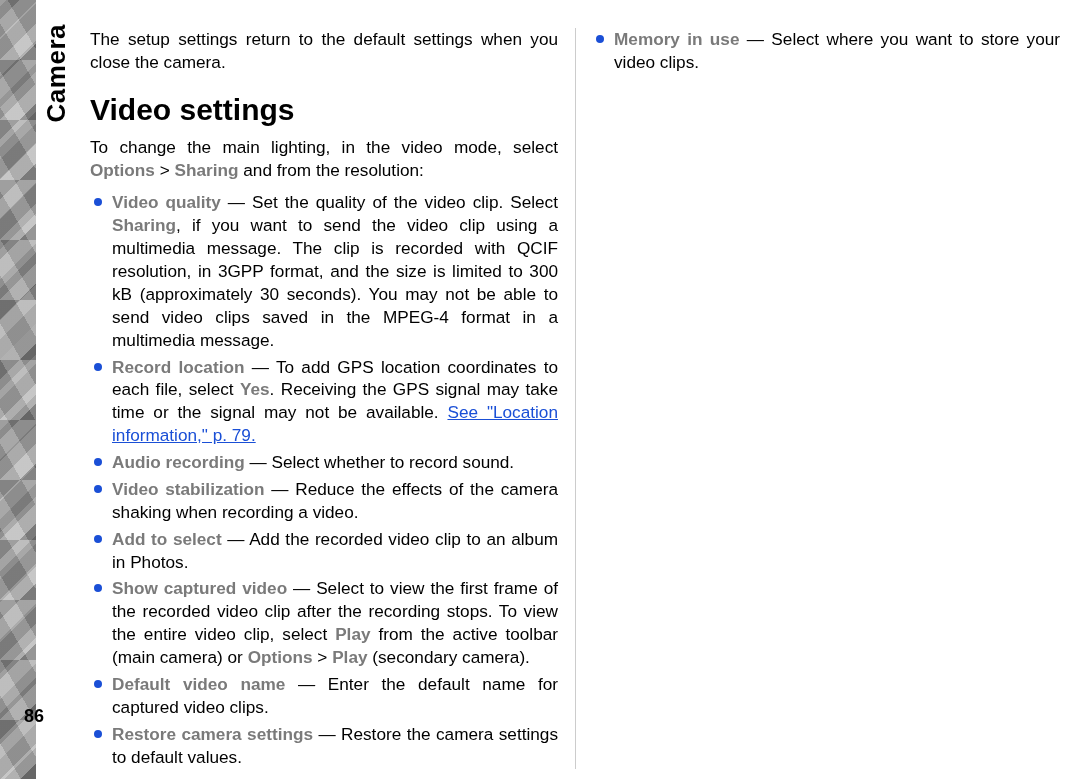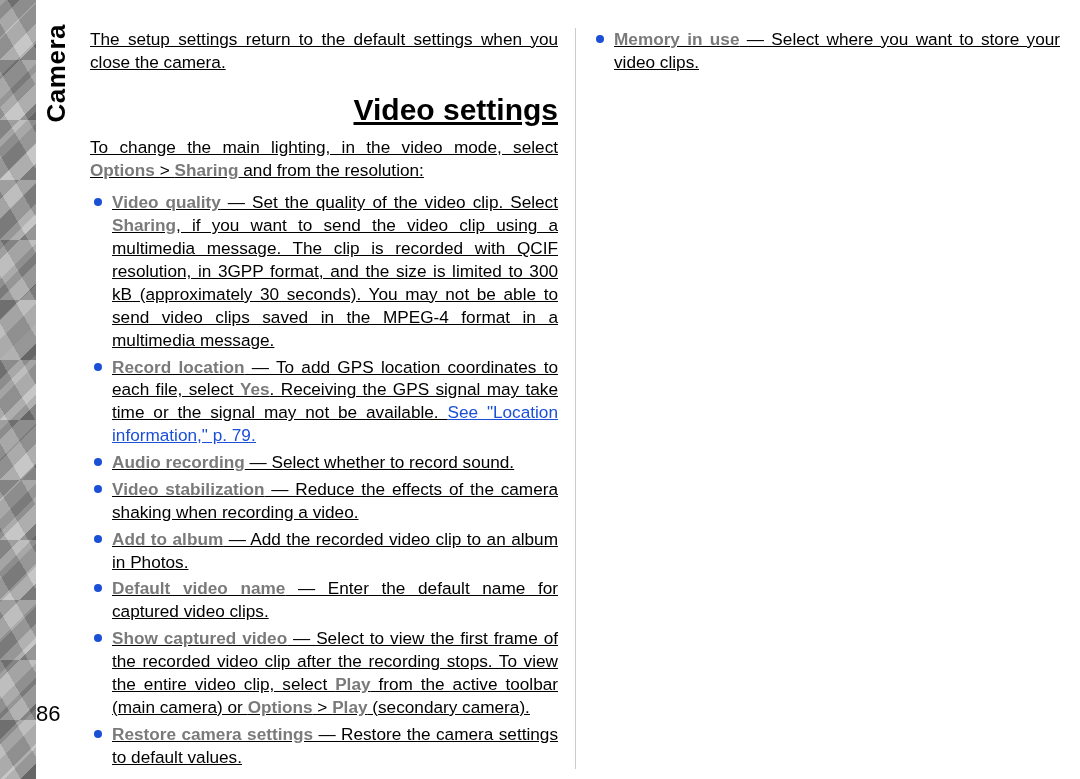--- a/index.html
+++ b/index.html
@@ -27,36 +27,35 @@
   .section-label{
     position:absolute;left:36px;top:0;width:40px;height:779px;
     display:flex;align-items:flex-start;justify-content:center;
   }
   .section-label span{
     writing-mode:vertical-rl;transform:rotate(180deg);
     font-size:26px;font-weight:700;margin-top:24px;
     letter-spacing:0.5px;
   }
   .page-number{
-    position:absolute;left:36px;bottom:52px;font-size:22px;font-weight:400;
+    position:absolute;left:24px;bottom:52px;font-size:18px;font-weight:700;
   }
   .page{
     position:absolute;left:90px;top:28px;right:20px;bottom:10px;
   }
   .cols{
     column-count:2;column-gap:34px;column-fill:auto;
     height:100%;
     column-rule:1px solid #ccc;
-    font-size:17.2px;line-height:1.33;text-decoration:underline;
+    font-size:17.2px;line-height:1.33;
   }
   p{margin:0 0 10px 0}
   h2{
     font-size:30px;font-weight:700;margin:16px 0 6px 0;
     break-after:avoid;
-    text-align:right;
   }
   ul{list-style:none;padding:0;margin:0}
   li{
     position:relative;padding-left:22px;margin:0 0 4px 0;
     text-align:justify;
   }
   li::before{
     content:"";position:absolute;left:4px;top:7px;width:8px;height:8px;
     border-radius:50%;background:#1a4fd6;
   }
@@ -99,29 +98,29 @@
 
       <li>
         <span class="term">Audio recording</span><span> — Select whether to record sound.</span>
       </li>
 
       <li>
         <span class="term">Video stabilization</span><span> — Reduce the effects of the camera shaking when recording a video.</span>
       </li>
 
       <li>
-        <span class="term">Add to album</span><span> — Add the recorded video clip to an album in Photos.</span>
+        <span class="term">Add to select</span><span> — Add the recorded video clip to an album in Photos.</span>
+      </li>
+
+      <li>
+        <span class="term">Show captured video</span><span> — Select to view the first frame of the recorded video clip after the recording stops. To view the entire video clip, select </span><span class="term">Play</span><span> from the active toolbar (main camera) or </span><span class="term">Options</span><span> &gt; </span><span class="term">Play</span><span> (secondary camera).</span>
       </li>
 
       <li>
         <span class="term">Default video name</span><span> — Enter the default name for captured video clips.</span>
-      </li>
-
-      <li>
-        <span class="term">Show captured video</span><span> — Select to view the first frame of the recorded video clip after the recording stops. To view the entire video clip, select </span><span class="term">Play</span><span> from the active toolbar (main camera) or </span><span class="term">Options</span><span> &gt; </span><span class="term">Play</span><span> (secondary camera).</span>
       </li>
 
       <li>
         <span class="term">Restore camera settings</span><span> — Restore the camera settings to default values.</span>
       </li>
 
       <li>
         <span class="term">Memory in use</span><span> — Select where you want to store your video clips.</span>
       </li>
 

